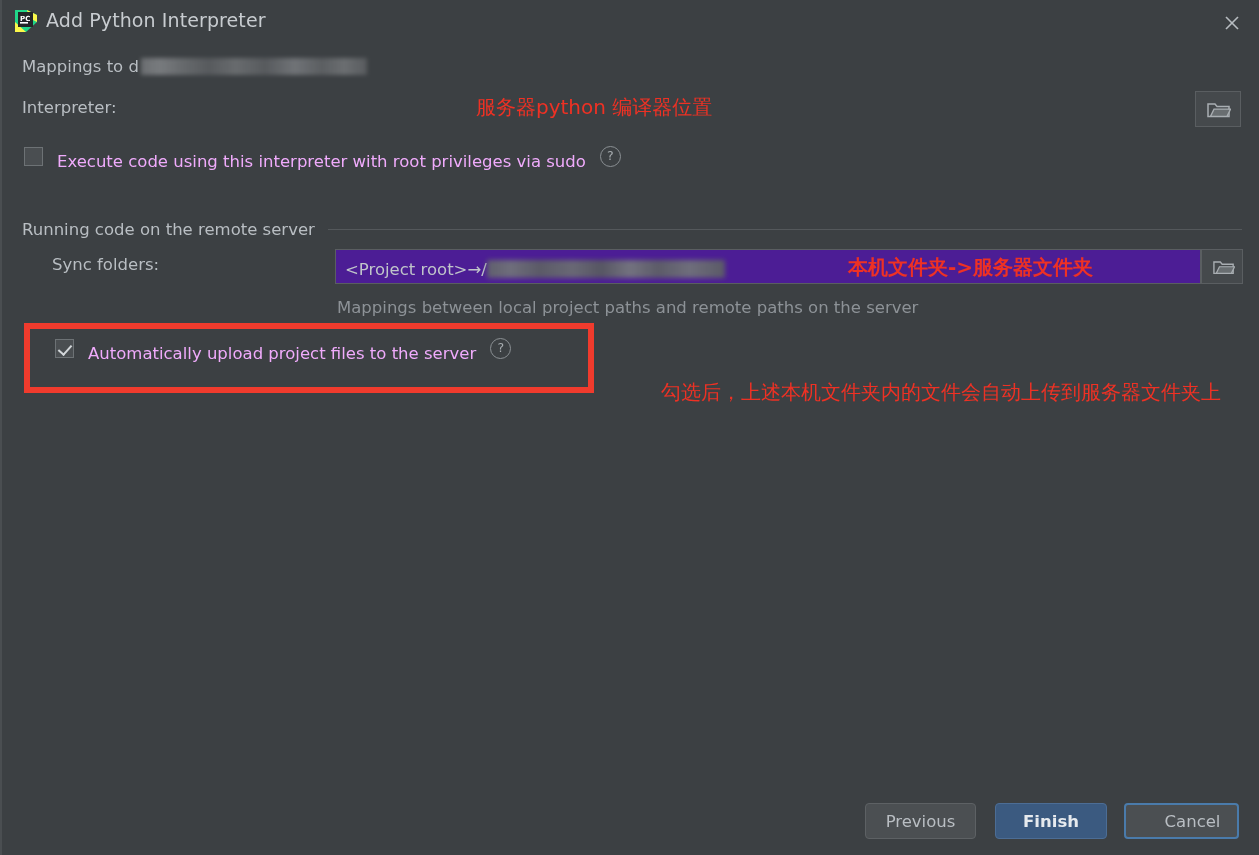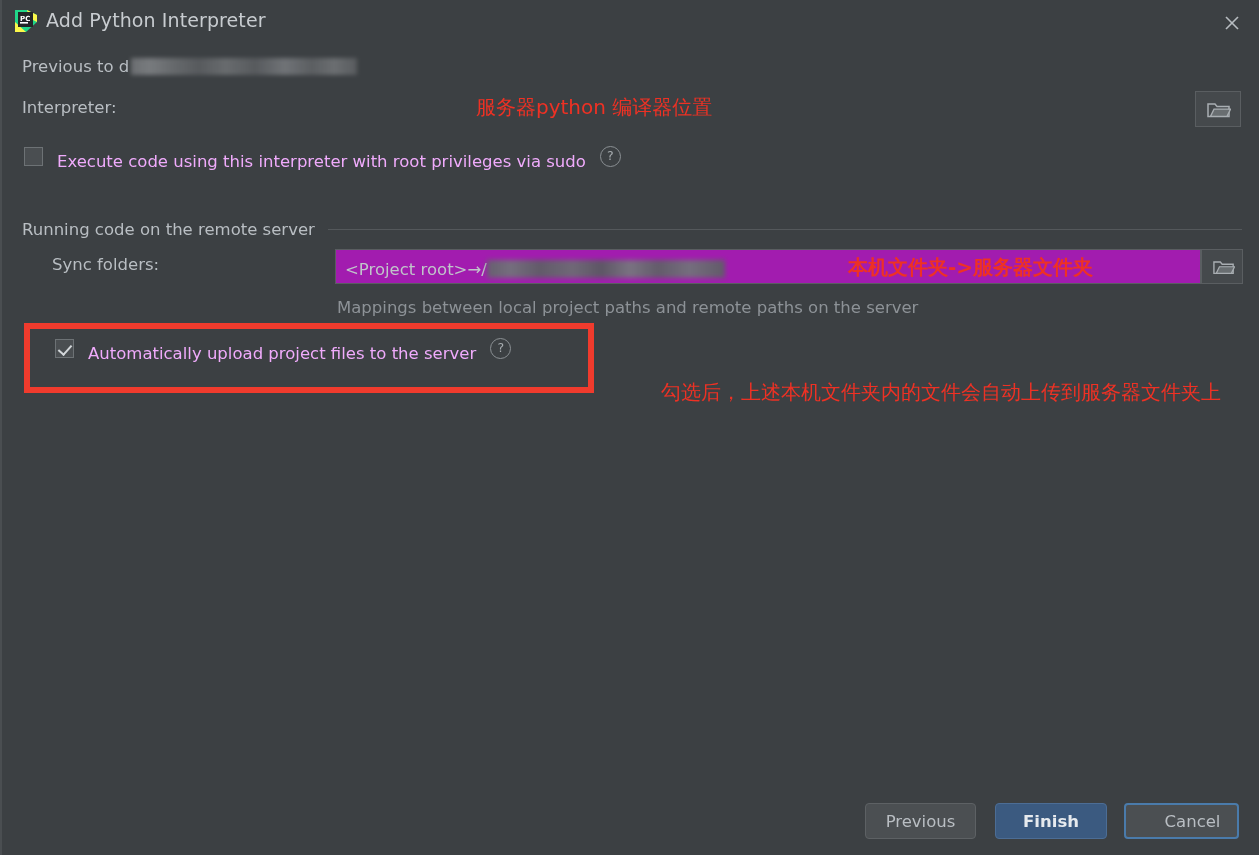--- a/index.html
+++ b/index.html
@@ -181,21 +181,21 @@
     background: #54585b;
     margin-left: 13px;
   }
 
   
   #sync-label { left: 50px; top: 255px; }
   #sync-field {
     position: absolute;
     left: 333px; top: 249px;
     width: 866px; height: 35px;
-    background: #a21caf;
+    background: #4c1d95;
     border: 1px solid #5a5e61;
     box-sizing: border-box;
     overflow: hidden;
   }
   #sync-value {
     position: absolute;
     left: 9px; top: 7px;
     font-size: 16.5px;
     color: #c0c5ca;
     white-space: nowrap;
@@ -312,21 +312,21 @@
     <div id="title-text">Add Python Interpreter</div>
     <div id="close-btn">
       <svg width="30" height="28" viewBox="0 0 30 28">
         <line x1="9" y1="9" x2="21" y2="21" stroke="#b7bcc0" stroke-width="1.6"></line>
         <line x1="21" y1="9" x2="9" y2="21" stroke="#b7bcc0" stroke-width="1.6"></line>
       </svg>
     </div>
   </div>
 
   <div id="connected-row">
-    <span>Previous to d</span><span id="blur-host"></span>
+    <span>Mappings to d</span><span id="blur-host"></span>
   </div>
 
   <div class="lbl" id="interpreter-label">Interpreter:</div>
   <div id="interpreter-browse">
     <span class="folder-icon">
       <svg width="24" height="18" viewBox="0 0 24 18">
         <path d="M1 3 h7 l2 2.4 h12 v10 h-21 z" fill="none" stroke="#a9aeb2" stroke-width="1.5"></path>
         <path d="M3.5 15.4 L7 8.2 H23.5 L20 15.4 Z" fill="#696e71" stroke="#a9aeb2" stroke-width="1.3"></path>
       </svg>
     </span>

